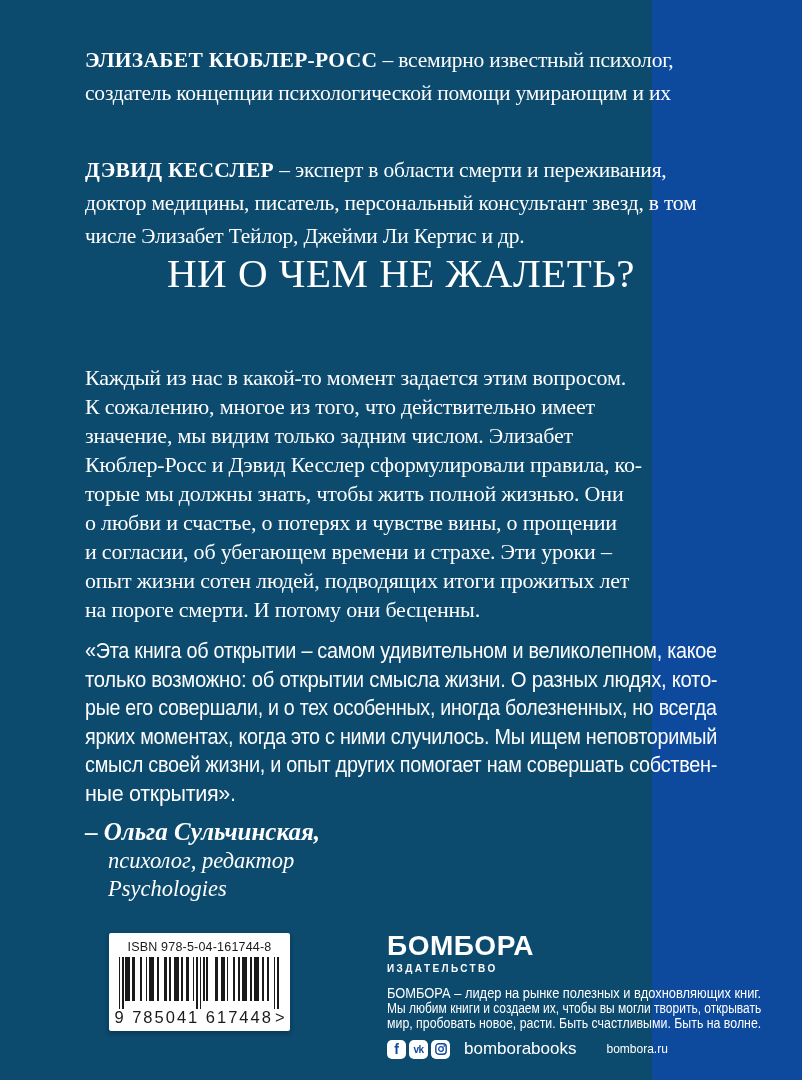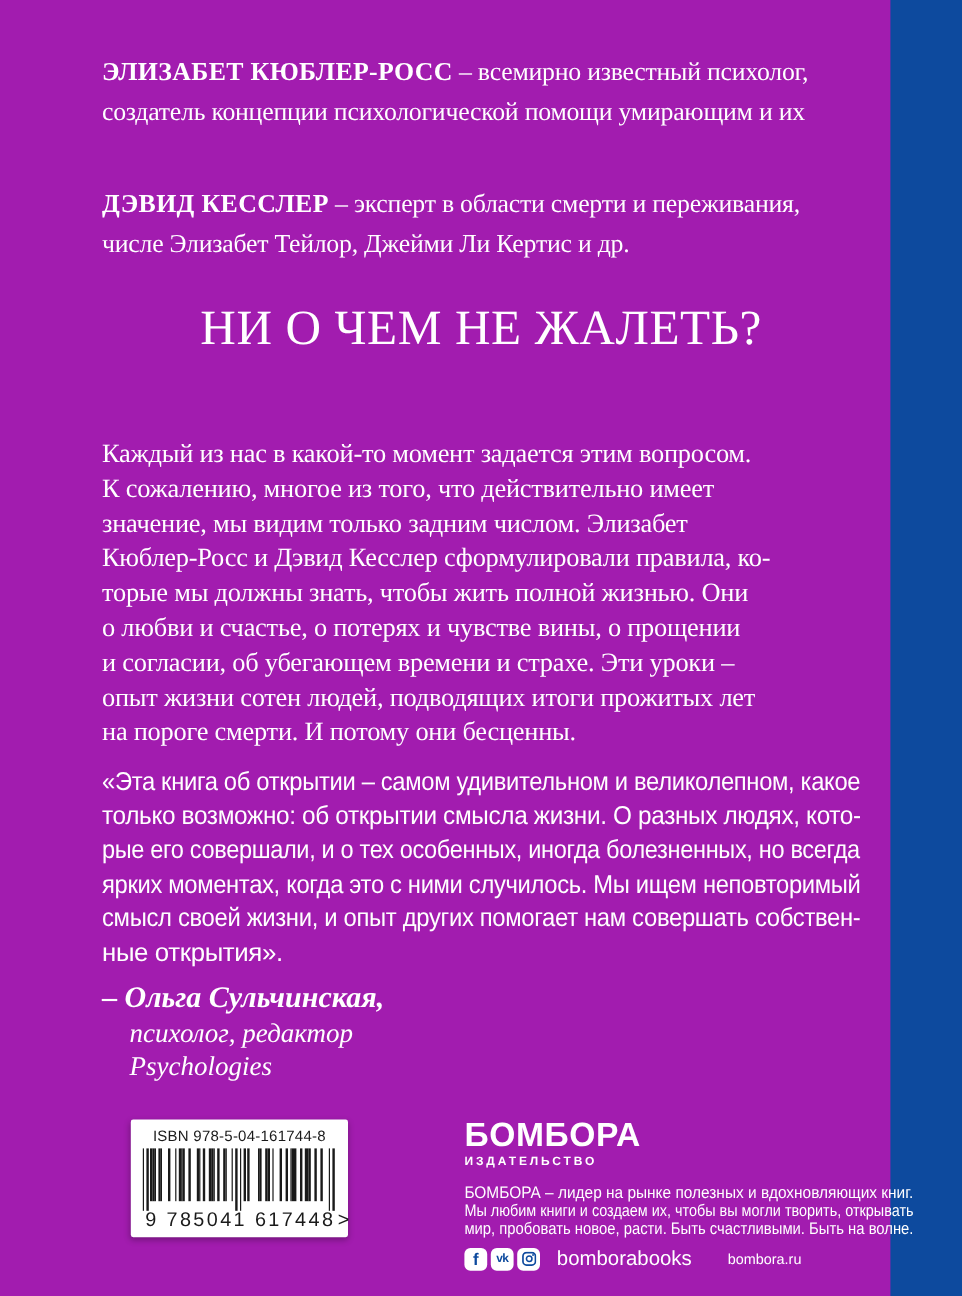--- a/index.html
+++ b/index.html
@@ -1,18 +1,18 @@
 <!DOCTYPE html>
 <html><head>
 <meta charset="utf-8">
 <style>
   html,body{margin:0;padding:0;}
   body{width:802px;height:1080px;background:#0d4a9e;overflow:hidden;
        font-family:"Liberation Serif",serif;}
-  .cover{position:relative;width:742px;height:1080px;background:#a21caf;color:#ffffff;}
+  .cover{position:relative;width:652px;height:1080px;background:#0c4a6e;color:#ffffff;}
 
   
   .col{position:absolute;left:85px;width:632px;}
 
   .jline,.nline{display:block;white-space:nowrap;overflow:visible;}
 
   .bio-line{font-size:21.5px;line-height:33px;letter-spacing:-0.2px;}
   .bio-line b{font-weight:bold;letter-spacing:0.3px;}
 
   .title{position:absolute;left:0;top:250px;width:802px;text-align:center;
@@ -33,22 +33,22 @@
   
   .barcode-box{position:absolute;left:109px;top:933px;width:181px;height:98px;
                background:#ffffff;border-radius:2px;box-shadow:0 2px 5px rgba(0,0,0,0.30);
                font-family:"Liberation Sans",sans-serif;color:#1a1a1a;}
   .isbn{margin-top:7px;text-align:center;font-size:12.5px;letter-spacing:0.2px;}
   .bars{position:relative;margin:3px auto 0;width:162px;height:44px;
         display:flex;align-items:flex-start;}
   .bars span{display:block;width:1.7px;height:44px;}
   .bars span.on{background:#1a1a1a;}
   .bars span.guard{height:52px;}
-  .digits{position:absolute;left:0;bottom:4px;width:100%;text-align:left;
-          font-size:16.5px;letter-spacing:2px;white-space:nowrap;padding-left:12px;}
+  .digits{position:absolute;left:0;bottom:4px;width:100%;text-align:center;
+          font-size:16.5px;letter-spacing:2px;white-space:nowrap;}
   .digits .arrow{letter-spacing:0;margin-left:2px;}
 
   .publisher{position:absolute;left:387px;top:931px;width:380px;
              font-family:"Liberation Sans",sans-serif;color:#ffffff;}
   .pub-name{font-size:28px;line-height:30px;font-weight:bold;letter-spacing:0.5px;}
   .pub-sub{font-size:10px;font-weight:bold;letter-spacing:2.4px;margin-top:2px;}
   .pub-desc{font-size:14px;line-height:14.8px;margin-top:0;width:374px;}
   .pub-desc.first{margin-top:12px;}
   .social-row{margin-top:9px;display:flex;align-items:center;}
   .sicon{width:19px;height:19px;margin-right:3px;background:#ffffff;border-radius:5px;
@@ -64,20 +64,21 @@
 
 <div class="cover">
 
   <section class="col" style="top:44px">
     <div class="jline bio-line" style="word-spacing: 0px;"><b>ЭЛИЗАБЕТ КЮБЛЕР-РОСС</b> <span>– всемирно известный психолог,</span></div>
     <div class="jline bio-line" style="word-spacing: 0px;">создатель концепции психологической помощи умирающим и их</div>
   </section>
 
   <section class="col" style="top:154px">
     <div class="jline bio-line" style="word-spacing: 0px;"><b>ДЭВИД КЕССЛЕР</b> <span>– эксперт в области смерти и переживания,</span></div>
+    <div class="jline bio-line" style="word-spacing: 0px;">доктор медицины, писатель, персональный консультант звезд, в том</div>
     <div class="jline bio-line last">числе Элизабет Тейлор, Джейми Ли Кертис и др.</div>
   </section>
 
   <h1 class="title">
     <span class="tline cline">НИ О ЧЕМ НЕ ЖАЛЕТЬ?</span>
   </h1>
 
   <section class="col" style="top:363px">
     <div class="jline body-line" style="word-spacing: 0px;">Каждый из нас в какой-то момент задается этим вопросом.</div>
     <div class="jline body-line" style="word-spacing: 0px;">К сожалению, многое из того, что действительно имеет</div>

